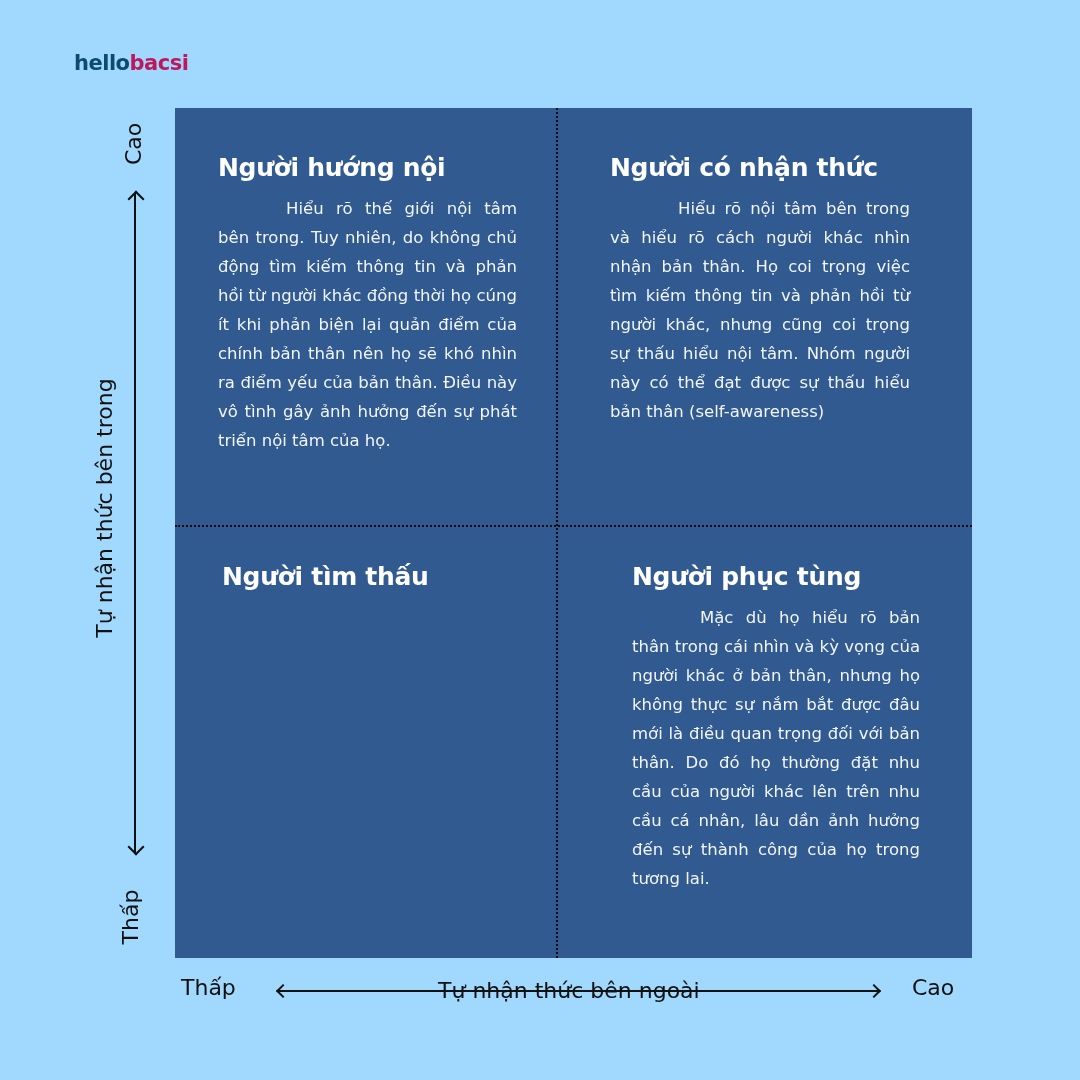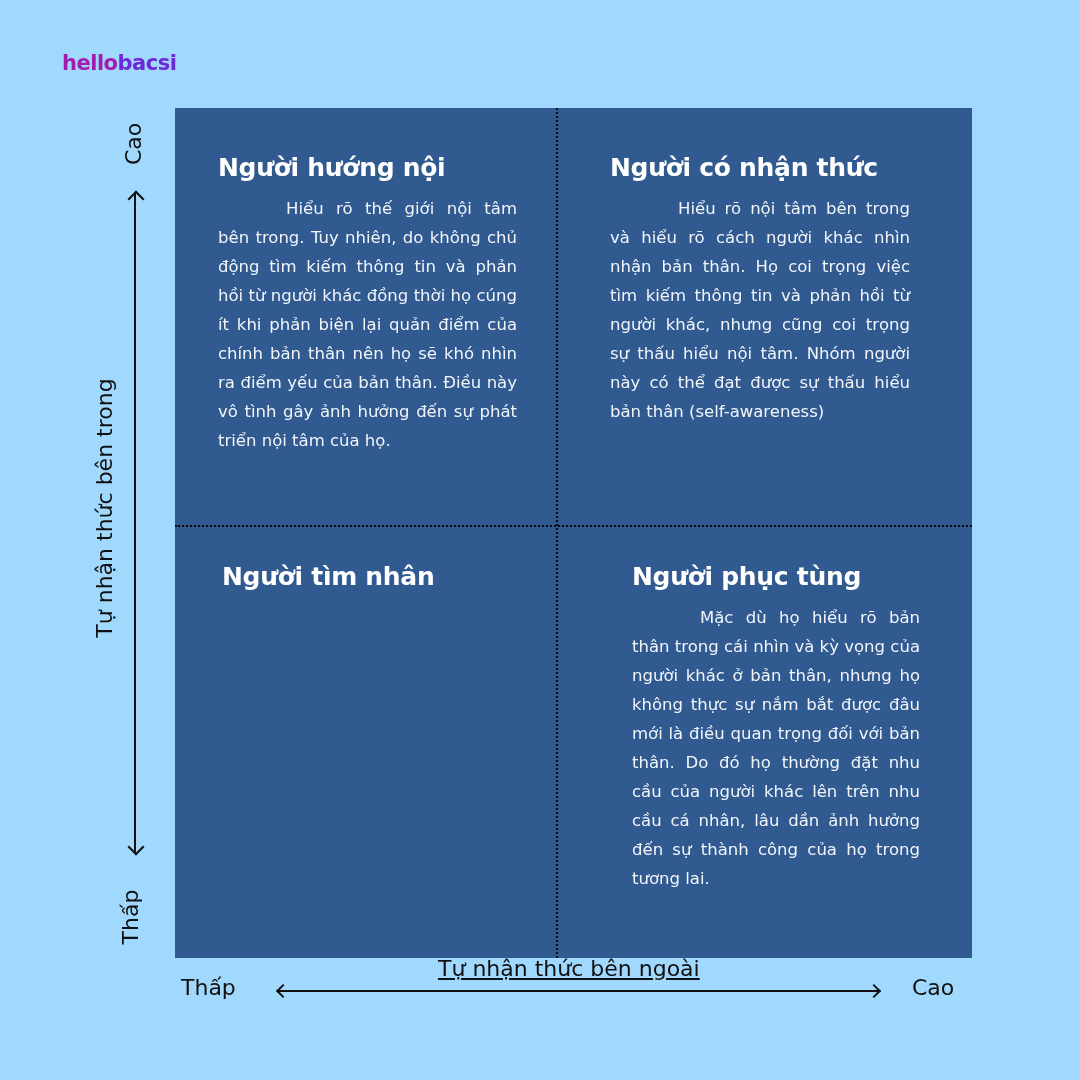--- a/index.html
+++ b/index.html
@@ -9,22 +9,22 @@
       position: relative;
       font-family: "DejaVu Sans", sans-serif;
       color: #111;
     }
     .logo {
       position: absolute; left: 62px; top: 50px;
       font-family: "DejaVu Sans", sans-serif;
       font-weight: bold; font-size: 21px; letter-spacing: -0.5px;
       line-height: 26px;
     }
-    .logo .hello { color: #a21caf; }
-    .logo .bacsi { color: #6d28d9; }
+    .logo .hello { color: #0c4a6e; margin-left: 12px; }
+    .logo .bacsi { color: #be185d; }
     .matrix {
       position: absolute; left: 175px; top: 108px;
       width: 797px; height: 850px;
       background: #305a90;
     }
     .vdiv {
       position: absolute; left: 381px; top: 0; width: 0; height: 850px;
       border-left: 2px dotted #0a0a0a;
     }
     .hdiv {
@@ -79,21 +79,21 @@
     }
     .xaxis .arrow-left { left: 0; transform: rotate(-45deg); }
     .xaxis .arrow-right { right: 0; transform: rotate(135deg); }
 
     .xlabel {
       position: absolute; font-size: 22px; color: #111; white-space: nowrap;
       font-family: "DejaVu Sans", sans-serif;
     }
     .x-low { left: 181px; top: 975px; }
     .x-high { left: 912px; top: 975px; }
-    .x-title { left: 438px; top: 956px; text-decoration: underline; }
+    .x-title { left: 438px; top: 978px; }
   </style>
 </head>
 <body>
 
 <div class="logo">
   <span class="hello">hello</span><span class="bacsi">bacsi</span>
 </div>
 
 <div class="matrix">
   <div class="vdiv"></div>
@@ -103,21 +103,21 @@
     <h2>Người hướng nội</h2>
     <p>Hiểu rõ thế giới nội tâm bên trong. Tuy nhiên, do không chủ động tìm kiếm thông tin và phản hồi từ người khác đồng thời họ cúng ít khi phản biện lại quản điểm của chính bản thân nên họ sẽ khó nhìn ra điểm yếu của bản thân. Điều này vô tình gây ảnh hưởng đến sự phát triển nội tâm của họ.</p>
   </div>
 
   <div class="quad q-tr">
     <h2>Người có nhận thức</h2>
     <p>Hiểu rõ nội tâm bên trong và hiểu rõ cách người khác nhìn nhận bản thân. Họ coi trọng việc tìm kiếm thông tin và phản hồi từ người khác, nhưng cũng coi trọng sự thấu hiểu nội tâm. Nhóm người này có thể đạt được sự thấu hiểu bản thân (self-awareness)</p>
   </div>
 
   <div class="quad q-bl">
-    <h2>Người tìm nhân</h2>
+    <h2>Người tìm thấu</h2>
   </div>
 
   <div class="quad q-br">
     <h2>Người phục tùng</h2>
     <p>Mặc dù họ hiểu rõ bản thân trong cái nhìn và kỳ vọng của người khác ở bản thân, nhưng họ không thực sự nắm bắt được đâu mới là điều quan trọng đối với bản thân. Do đó họ thường đặt nhu cầu của người khác lên trên nhu cầu cá nhân, lâu dần ảnh hưởng đến sự thành công của họ trong tương lai.</p>
   </div>
 </div>
 
 <div class="ylabel y-high">Cao</div>
 <div class="yaxis">

